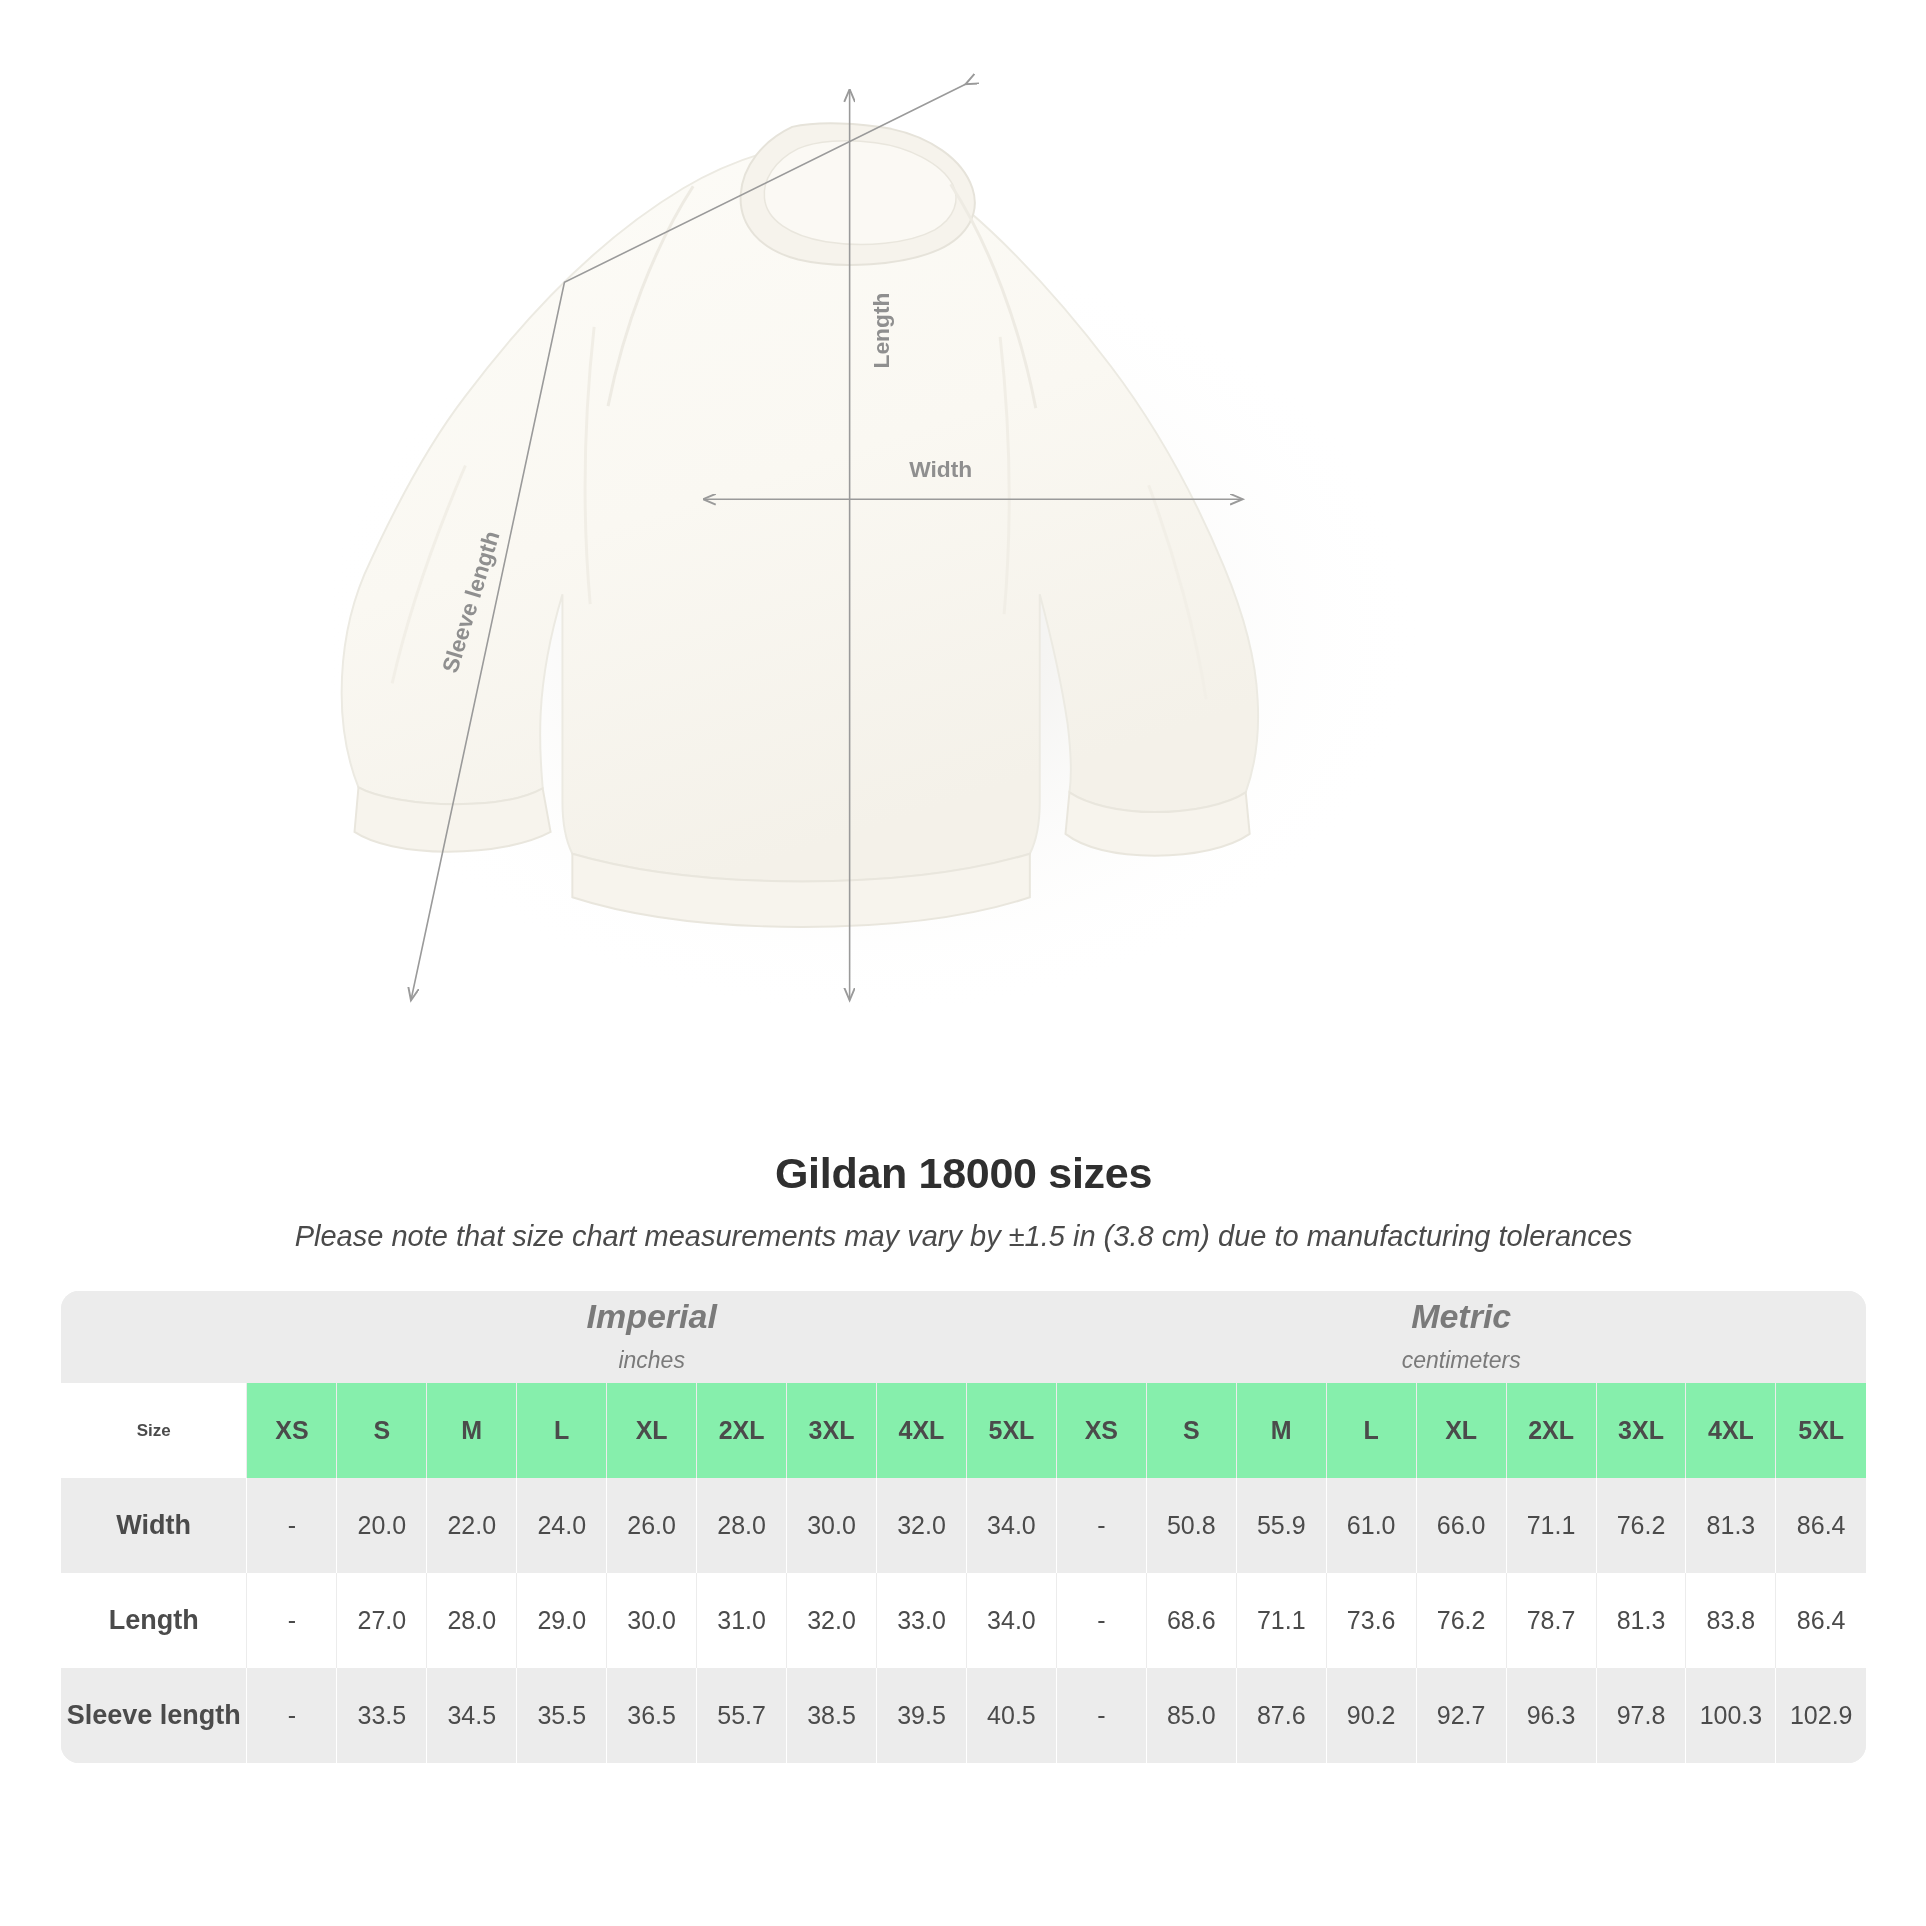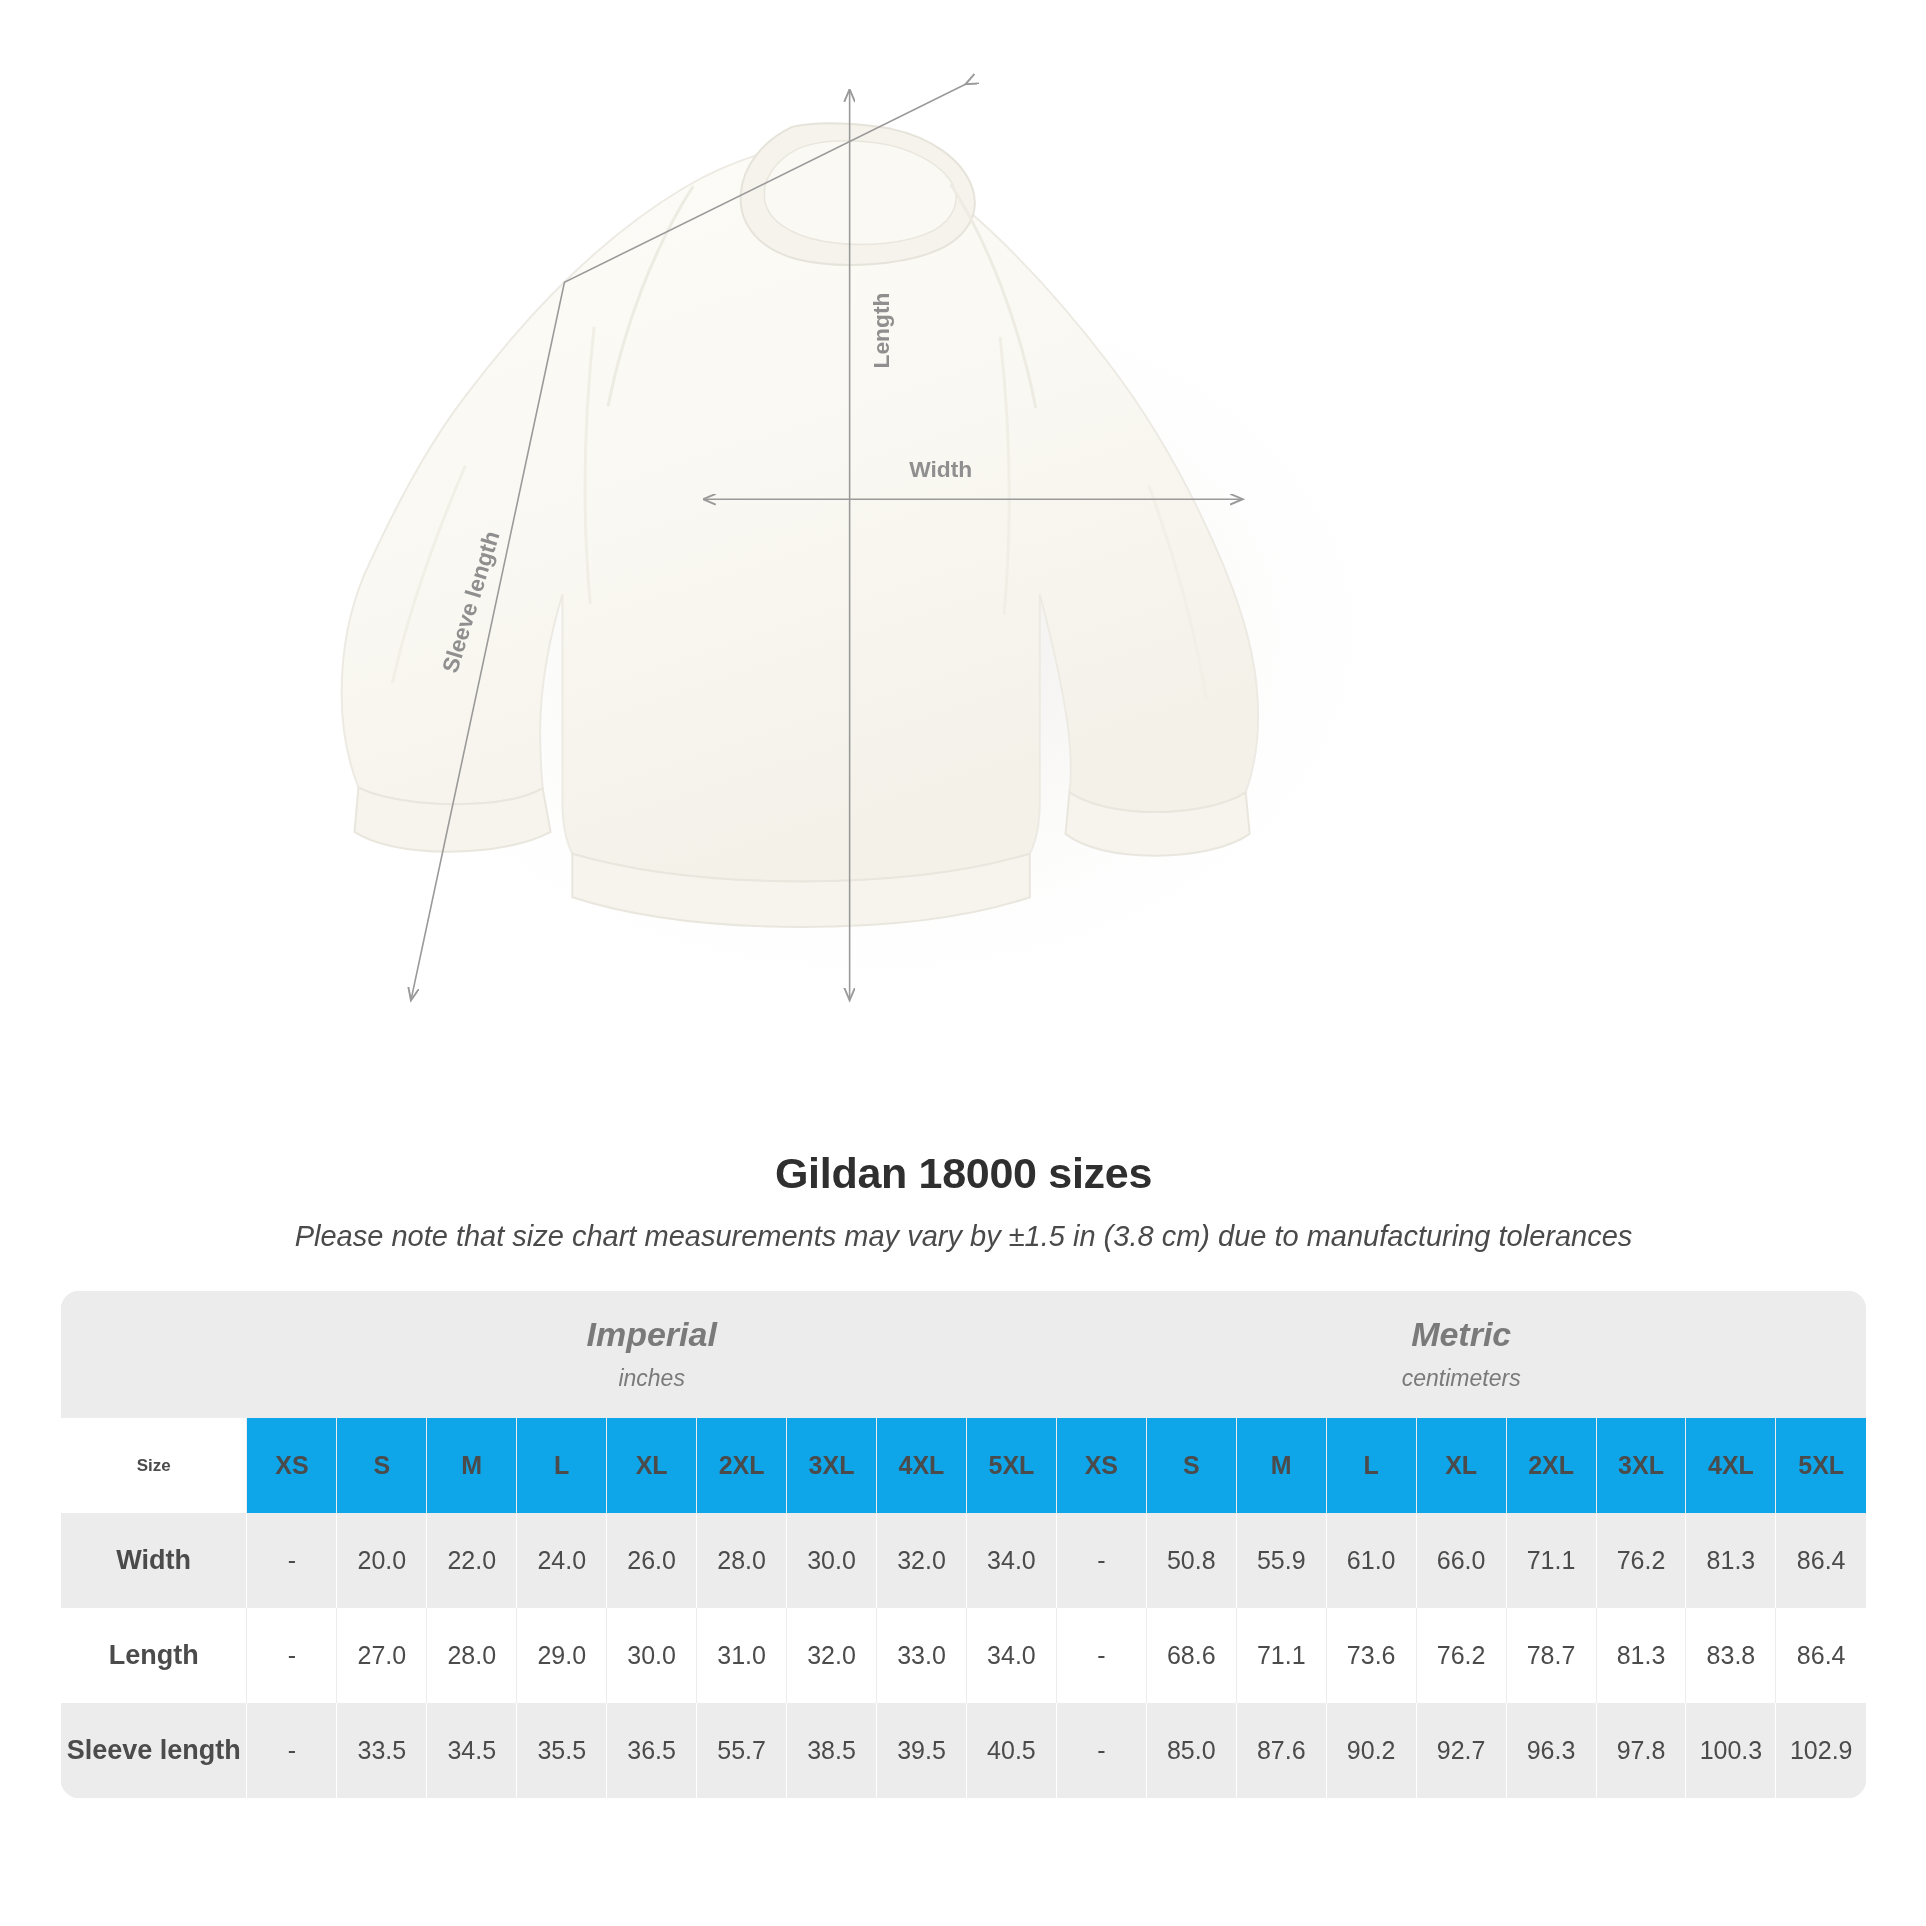--- a/index.html
+++ b/index.html
@@ -67,40 +67,40 @@
   table.size-table td, table.size-table th {
     text-align: center;
     vertical-align: middle;
     font-size: 25px;
     color: #4b4b4b;
     padding: 0;
   }
   
   .unit-row td {
     background: #ececec;
-    height: 127px;
+    height: 92px;
     padding-bottom: 6px;
   }
   .unit-name {
     font-size: 34px;
     font-weight: bold;
     font-style: italic;
     color: #7a7a7a;
     line-height: 1.15;
   }
   .unit-sub {
     font-size: 23px;
     font-style: italic;
     color: #7a7a7a;
     line-height: 1.4;
     margin-top: 8px;
   }
   
   .head-row td {
-    background: #0ea5e9;
+    background: #86efac;
     height: 95px;
     font-weight: bold;
     color: #5b5b5b;
     font-size: 27px;
     border-right: 1px solid #ececec;
   }
   .head-row td:last-child { border-right: none; }
   .head-row td.rowlabel {
     background: #ffffff;
     font-size: 17px;

